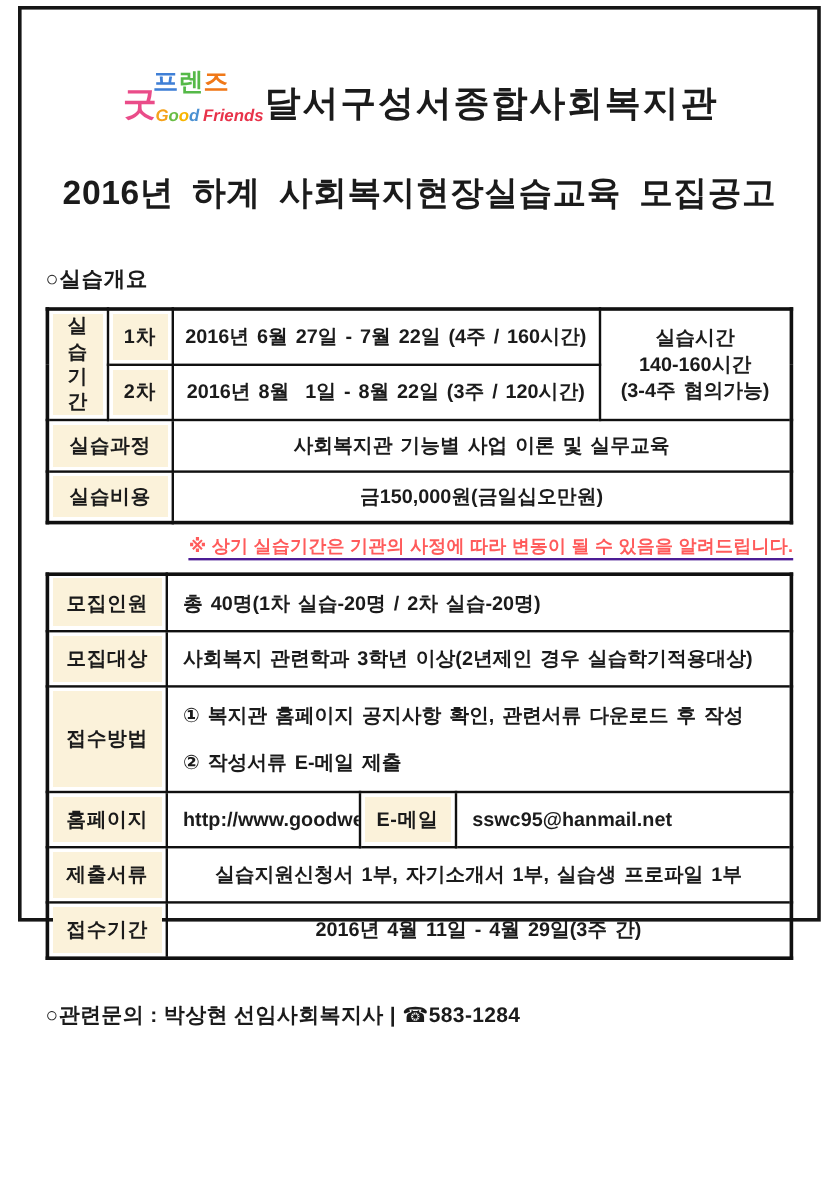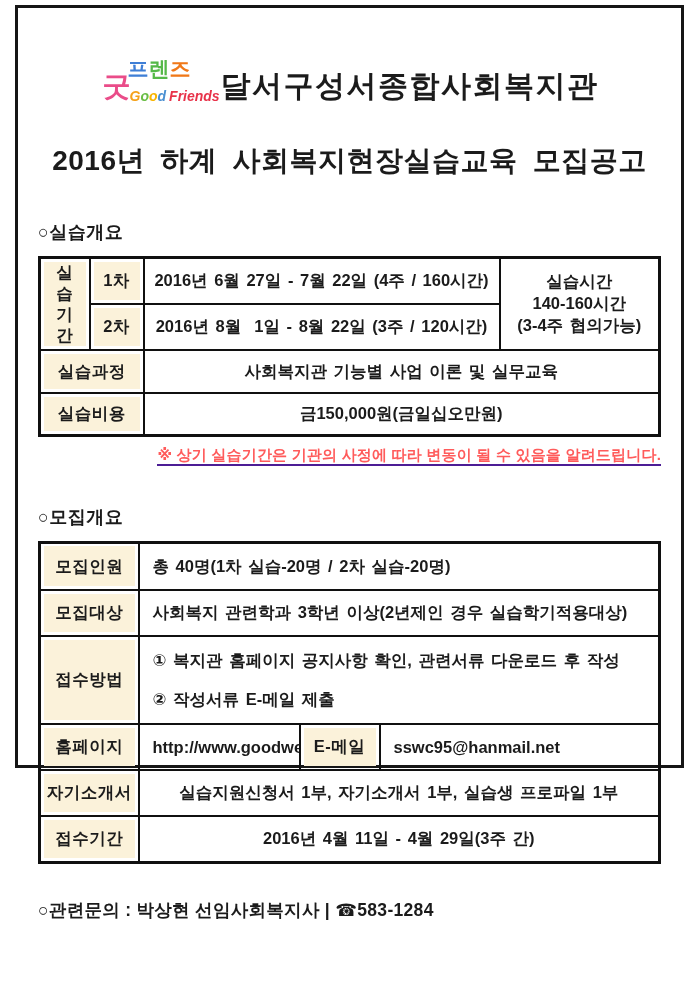--- a/index.html
+++ b/index.html
@@ -96,21 +96,20 @@
     </tr>
     <tr class="r42">
       <td class="hd" colspan="2">실습비용</td>
       <td class="val" colspan="2">금150,000원(금일십오만원)</td>
     </tr>
   </tbody>
     </table>
 
   <div class="warning"><span>※ 상기 실습기간은 기관의 사정에 따라 변동이 될 수 있음을 알려드립니다.</span></div>
 
-  <div class="sec-h">○모집개요</div>
 
   <table class="tbl">
     <colgroup>
         <col style="width:99px">
         <col style="width:161px">
         <col style="width:80px">
         <col>
       </colgroup>
     <tbody>
         <tr class="r48">
@@ -128,21 +127,21 @@
         <div>② 작성서류 E-메일 제출</div>
       </td>
     </tr>
     <tr class="r46">
       <td class="hd">홈페이지</td>
       <td class="val left">http://www.goodwelfare.net</td>
       <td class="hd">E-메일</td>
       <td class="val left">sswc95@hanmail.net</td>
     </tr>
     <tr class="r46">
-      <td class="hd">자기소개서</td>
+      <td class="hd">제출서류</td>
       <td class="val" colspan="3">실습지원신청서 1부, 자기소개서 1부, 실습생 프로파일 1부</td>
     </tr>
     <tr class="r46">
       <td class="hd">접수기간</td>
       <td class="val" colspan="3">2016년 4월 11일 - 4월 29일(3주 간)</td>
     </tr>
   </tbody>
     </table>
 
   <div class="contact">○관련문의 : 박상현 선임사회복지사 | ☎583-1284</div>

